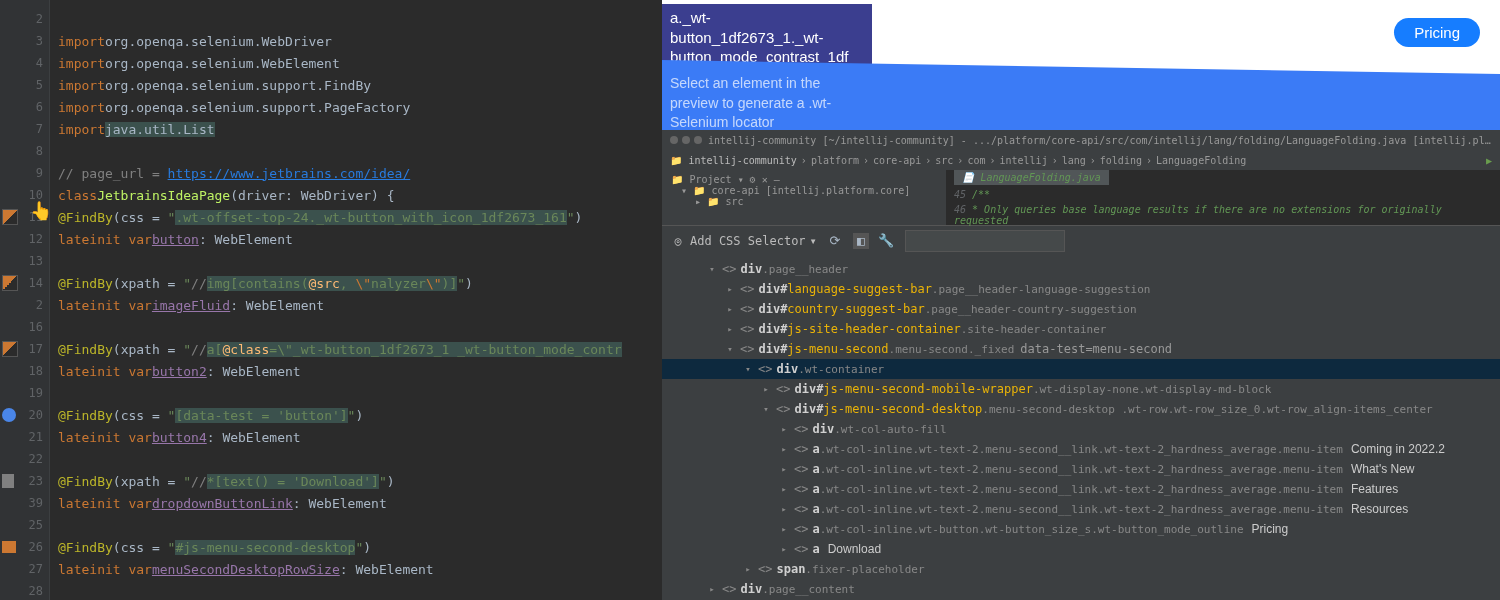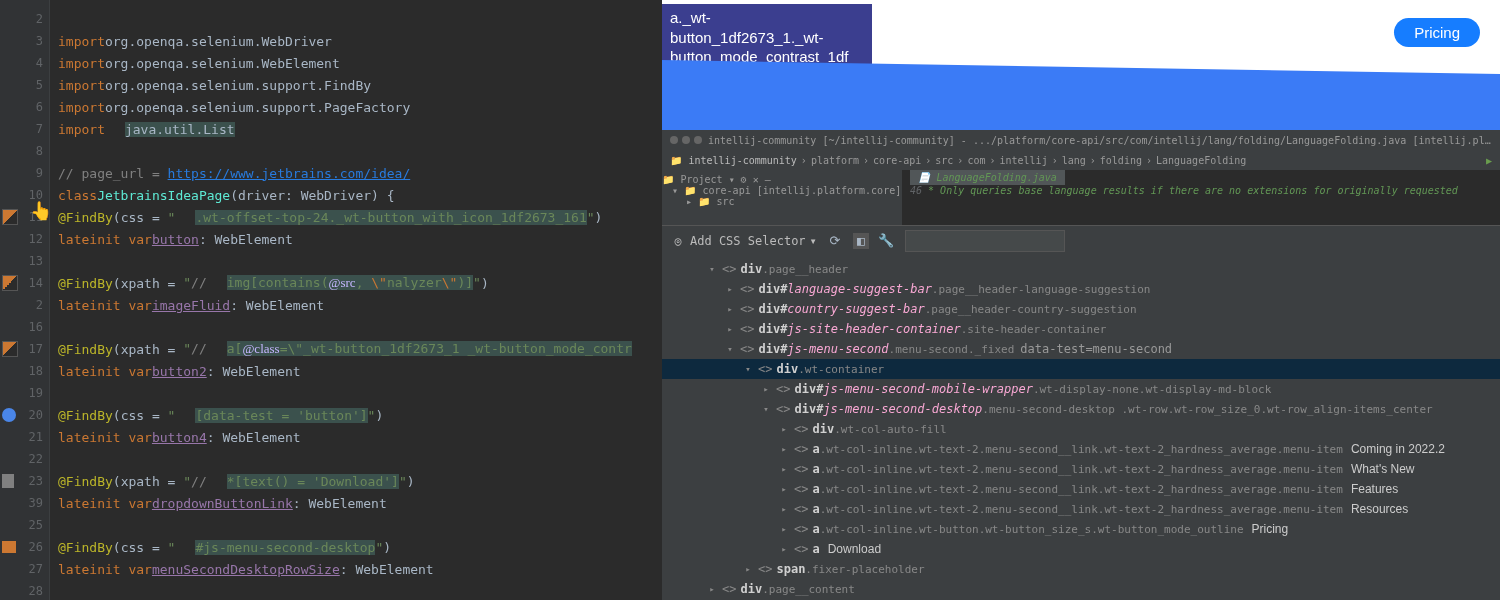--- a/index.html
+++ b/index.html
@@ -8,58 +8,58 @@
 .gutter { width: 50px; background: #313335; border-right: 1px solid #3c3f41; padding-top: 8px; }
 .gutter-row { height: 22px; display: flex; align-items: center; justify-content: flex-end; padding-right: 6px; color: #606366; font-size: 12px; position: relative; }
 .gutter-icon { position: absolute; left: 2px; width: 16px; height: 16px; }
 .icon-selenium { background: linear-gradient(135deg, #cc7832 50%, #2b2b2b 50%); border: 1px solid #555; }
 .icon-aqua { background: #4a86e8; border-radius: 50%; width: 14px; height: 14px; }
 .icon-file { background: #808080; width: 12px; height: 14px; }
 .icon-css { background: #cc7832; width: 14px; height: 12px; }
 .code-area { flex: 1; padding-top: 8px; overflow: hidden; }
 .code-line { height: 22px; display: flex; align-items: center; padding-left: 8px; white-space: pre; }
 .kw-orange { color: #cc7832; }
-.kw-olive { color: #c4b5fd; font-family: Liberation Serif, serif; }
+.kw-olive { color: #fdba74; }
 .str-green { color: #6a8759; }
 .ident { color: #a9b7c6; }
 .field { color: #9876aa; text-decoration: underline; }
 .annot { color: #bbb529; }
-.classname { color: #5eead4; }
+.classname { color: #bef264; }
 .url-link { color: #287bde; text-decoration: underline; }
 .comment { color: #808080; }
-.str-highlight { background: #3b514d; margin-left: 20px; }
+.str-highlight { background: #3b514d; }
 .escaped { color: #cc7832; }
 .right-pane { width: 838px; height: 600px; display: flex; flex-direction: column; }
 .preview-top { height: 130px; background: #fff; position: relative; overflow: hidden; }
 .preview-tooltip { position: absolute; top: 4px; left: 0; background: #3b3e8f; color: #fff; padding: 4px 8px; font-size: 15px; font-family: sans-serif; max-width: 210px; line-height: 1.3; }
 .preview-pricing { position: absolute; top: 18px; right: 20px; background: #167dff; color: #fff; padding: 6px 20px; border-radius: 20px; font-family: sans-serif; font-size: 15px; }
 .preview-bg-angle { position: absolute; top: 60px; left: 0; right: 0; height: 70px; background: #3b7bf6; clip-path: polygon(0 0, 100% 20%, 100% 100%, 0 100%); }
 .preview-text { position: absolute; top: 70px; left: 0; color: rgba(255,255,255,0.7); font-family: sans-serif; font-size: 14px; padding: 4px 8px; line-height: 1.4; }
 .ide-screenshot { height: 95px; background: #3a3a3a; position: relative; font-size: 11px; color: #999; }
 .ide-title { height: 20px; background: #3c3f41; display: flex; align-items: center; padding: 0 8px; gap: 6px; }
 .ide-dots { display: flex; gap: 4px; }
 .ide-dot { width: 8px; height: 8px; border-radius: 50%; background: #666; }
 .ide-toolbar { height: 20px; background: #3c3f41; display: flex; align-items: center; padding: 0 8px; gap: 4px; font-size: 10px; }
 .ide-crumb { color: #bbb; }
 .ide-body { display: flex; height: 55px; }
-.ide-proj { width: 240px; background: #3c3f41; padding: 4px 0; font-size: 10px; }
+.ide-proj { width: 284px; background: #3c3f41; padding: 4px 9px; font-size: 10px; }
 .ide-editor { flex: 1; background: #2b2b2b; padding: 0 8px; font-size: 10px; font-style: italic; color: #629755; }
 .ide-tab { background: #515658; padding: 2px 8px; font-size: 10px; display: inline-block; }
 .selector-toolbar { height: 30px; background: #3c3f41; display: flex; align-items: center; padding: 0 8px; gap: 10px; border-top: 1px solid #555; }
 .sel-btn { display: flex; align-items: center; gap: 4px; color: #bbb; font-size: 12px; cursor: pointer; }
 .sel-icon { width: 16px; height: 16px; display: inline-flex; align-items: center; justify-content: center; }
 .sel-search { background: #45494a; border: 1px solid #555; height: 22px; width: 160px; padding: 0 6px; color: #bbb; }
 .dom-tree { flex: 1; background: #3c3f41; overflow-y: auto; padding: 4px 0; }
 .tree-row { height: 20px; display: flex; align-items: center; font-size: 12px; color: #bbb; padding-left: 8px; white-space: nowrap; }
 .tree-row.selected { background: #0d293e; }
 .tree-indent { display: inline-block; }
 .tree-arrow { width: 12px; display: inline-flex; justify-content: center; color: #888; font-size: 9px; }
 .tree-tag-bracket { color: #888; margin: 0 4px; }
 .tree-tag { color: #d0d0d0; font-weight: bold; }
-.tree-id { color: #f9a8d4; font-style: italic; }
+.tree-id { color: #eab308; }
 .tree-class { color: #888; font-size: 11px; }
 .tree-extra { color: #999; margin-left: 6px; }
 .tree-label { color: #ccc; margin-left: 8px; font-family: sans-serif; }
 .cursor-hand { position: absolute; left: 30px; top: 200px; font-size: 18px; z-index: 10; }
 </style>
 </head>
 <body>
 
 <div class="left-pane">
   <div class="gutter">
@@ -121,20 +121,25 @@
     <div class="code-line"></div>
   </div>
   <div class="cursor-hand">👆</div>
 </div>
 
 <div class="right-pane">
   <div class="preview-top">
     <div class="preview-tooltip">a._wt-button_1df2673_1._wt-button_mode_contrast_1df</div>
     <div class="preview-pricing">Pricing</div>
     <div class="preview-bg-angle"></div>
+    <div class="preview-text">
+      <div>Select an element in the</div>
+      <div>preview to generate a .wt-</div>
+      <div>Selenium locator</div>
+    </div>
   </div>
   <div class="ide-screenshot">
     <div class="ide-title">
       <div class="ide-dots">
           <div class="ide-dot"></div>
           <div class="ide-dot"></div>
           <div class="ide-dot"></div>
         </div>
       <span style="font-size:10px;overflow:hidden;text-overflow:ellipsis;white-space:nowrap;">intellij-community [~/intellij-community] - .../platform/core-api/src/com/intellij/lang/folding/LanguageFolding.java [intellij.platform.core]</span>
     </div>
@@ -159,20 +164,21 @@
       <span style="margin-left:auto;color:#6a9e4e">▶</span>
     </div>
     <div class="ide-body">
       <div class="ide-proj">
         <div>📁 <span>Project</span> ▾  ⚙ ✕ —</div>
         <div style="padding-left:10px">▾ 📁 <span>core-api [intellij.platform.core]</span></div>
         <div style="padding-left:24px">▸ 📁 <span>src</span></div>
       </div>
       <div class="ide-editor">
         <div class="ide-tab">📄 <span>LanguageFolding.java</span></div>
+        <div style="padding:4px 0"><span style="color:#606366">45</span>    /**</div>
         <div><span style="color:#606366">46</span>     <span>* Only queries base language results if there are no extensions for originally requested</span></div>
       </div>
     </div>
   </div>
   <div class="selector-toolbar">
     <span class="sel-btn">
       <span class="sel-icon">◎</span>
       <span>Add CSS Selector</span>
       <span>▾</span>
     </span>

